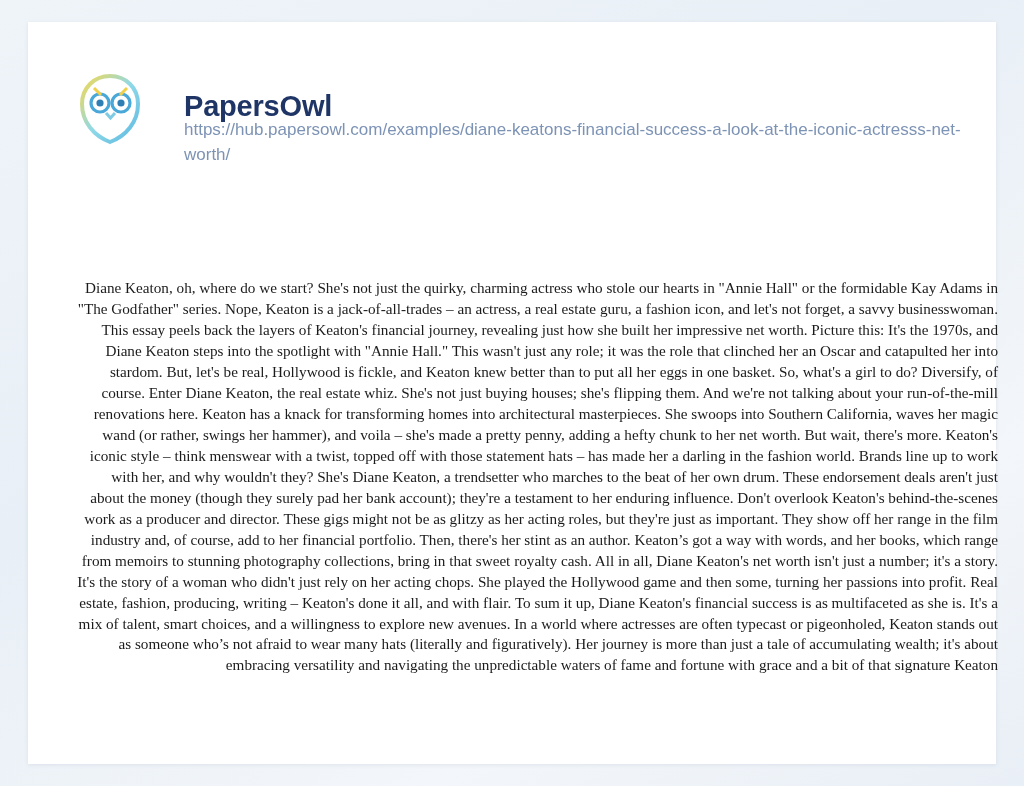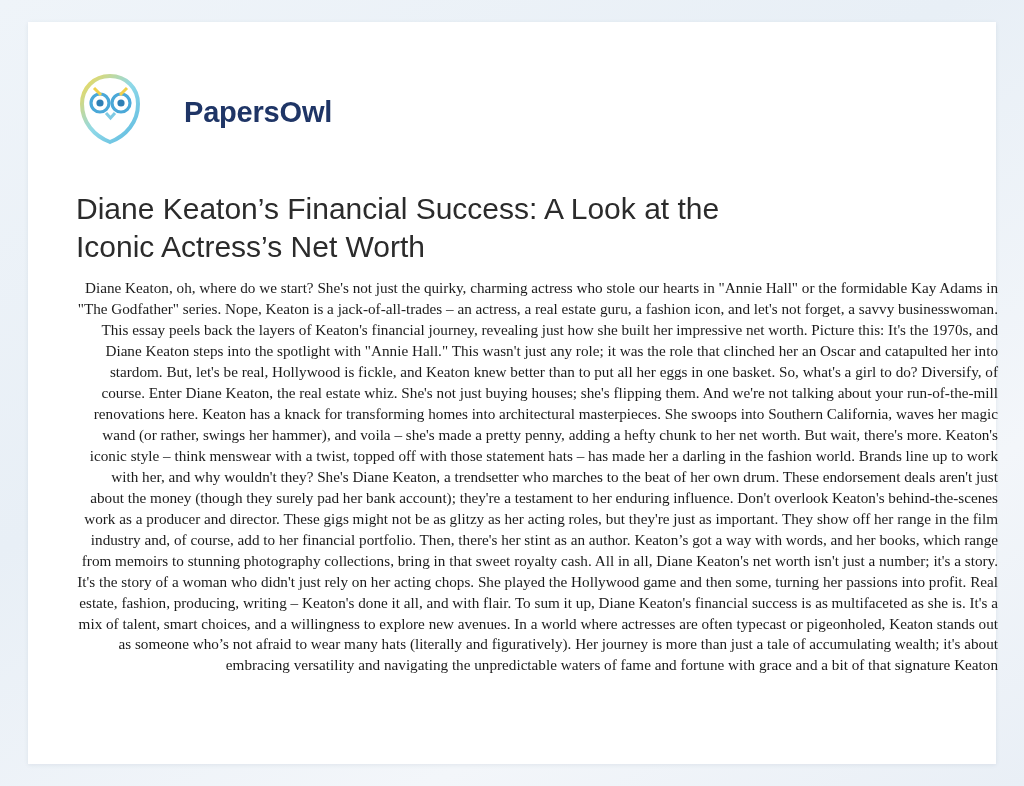--- a/index.html
+++ b/index.html
@@ -45,21 +45,21 @@
     top: 4px;
     width: 68px;
     height: 74px;
   }
 
   .logo-mark svg { display: block; }
 
   .brand-name {
     position: absolute;
     left: 108px;
-    top: 28px;
+    top: 22px;
     font-size: 29px;
     font-weight: bold;
     color: #1f3566;
     letter-spacing: -0.2px;
     font-family: "Liberation Sans", sans-serif;
   }
 
   .brand-url {
     position: absolute;
     left: 108px;
@@ -124,22 +124,22 @@
           <circle cx="24" cy="31" r="3.6" fill="#2f7fb5"></circle>
           <circle cx="45" cy="31" r="3.6" fill="#2f7fb5"></circle>
           <path d="M30 41 L34.5 46 L39 41" fill="none" stroke="#7fcbe4" stroke-width="3"></path>
           <path d="M18 16 L25 23" stroke="#f0cf4a" stroke-width="3" fill="none"></path>
           <path d="M51 16 L44 23" stroke="#f0cf4a" stroke-width="3" fill="none"></path>
         </svg>
       </div>
 
       <div class="brand-name">PapersOwl</div>
 
+      <div class="brand-url">https://hub.papersowl.com/examples/diane-keatons-financial-success-a-look-at-the-iconic-actresss-net-worth/</div>
     </div>
 
-    <h1 class="doc-title">Diane Keaton’s Financial Success: A Look at the Iconic Actress’s Net Worth</h1>
 
     <div class="doc-body">
       <p>Diane Keaton, oh, where do we start? She's not just the quirky, charming actress who stole our hearts in "Annie Hall" or the formidable Kay Adams in "The Godfather" series. Nope, Keaton is a jack-of-all-trades – an actress, a real estate guru, a fashion icon, and let's not forget, a savvy businesswoman. This essay peels back the layers of Keaton's financial journey, revealing just how she built her impressive net worth. Picture this: It's the 1970s, and Diane Keaton steps into the spotlight with "Annie Hall." This wasn't just any role; it was the role that clinched her an Oscar and catapulted her into stardom. But, let's be real, Hollywood is fickle, and Keaton knew better than to put all her eggs in one basket. So, what's a girl to do? Diversify, of course. Enter Diane Keaton, the real estate whiz. She's not just buying houses; she's flipping them. And we're not talking about your run-of-the-mill renovations here. Keaton has a knack for transforming homes into architectural masterpieces. She swoops into Southern California, waves her magic wand (or rather, swings her hammer), and voila – she's made a pretty penny, adding a hefty chunk to her net worth. But wait, there's more. Keaton's iconic style – think menswear with a twist, topped off with those statement hats – has made her a darling in the fashion world. Brands line up to work with her, and why wouldn't they? She's Diane Keaton, a trendsetter who marches to the beat of her own drum. These endorsement deals aren't just about the money (though they surely pad her bank account); they're a testament to her enduring influence. Don't overlook Keaton's behind-the-scenes work as a producer and director. These gigs might not be as glitzy as her acting roles, but they're just as important. They show off her range in the film industry and, of course, add to her financial portfolio. Then, there's her stint as an author. Keaton’s got a way with words, and her books, which range from memoirs to stunning photography collections, bring in that sweet royalty cash. All in all, Diane Keaton's net worth isn't just a number; it's a story. It's the story of a woman who didn't just rely on her acting chops. She played the Hollywood game and then some, turning her passions into profit. Real estate, fashion, producing, writing – Keaton's done it all, and with flair. To sum it up, Diane Keaton's financial success is as multifaceted as she is. It's a mix of talent, smart choices, and a willingness to explore new avenues. In a world where actresses are often typecast or pigeonholed, Keaton stands out as someone who’s not afraid to wear many hats (literally and figuratively). Her journey is more than just a tale of accumulating wealth; it's about embracing versatility and navigating the unpredictable waters of fame and fortune with grace and a bit of that signature Keaton</p>
     </div>
 
   </div>
 </div>
 
 </body></html>

